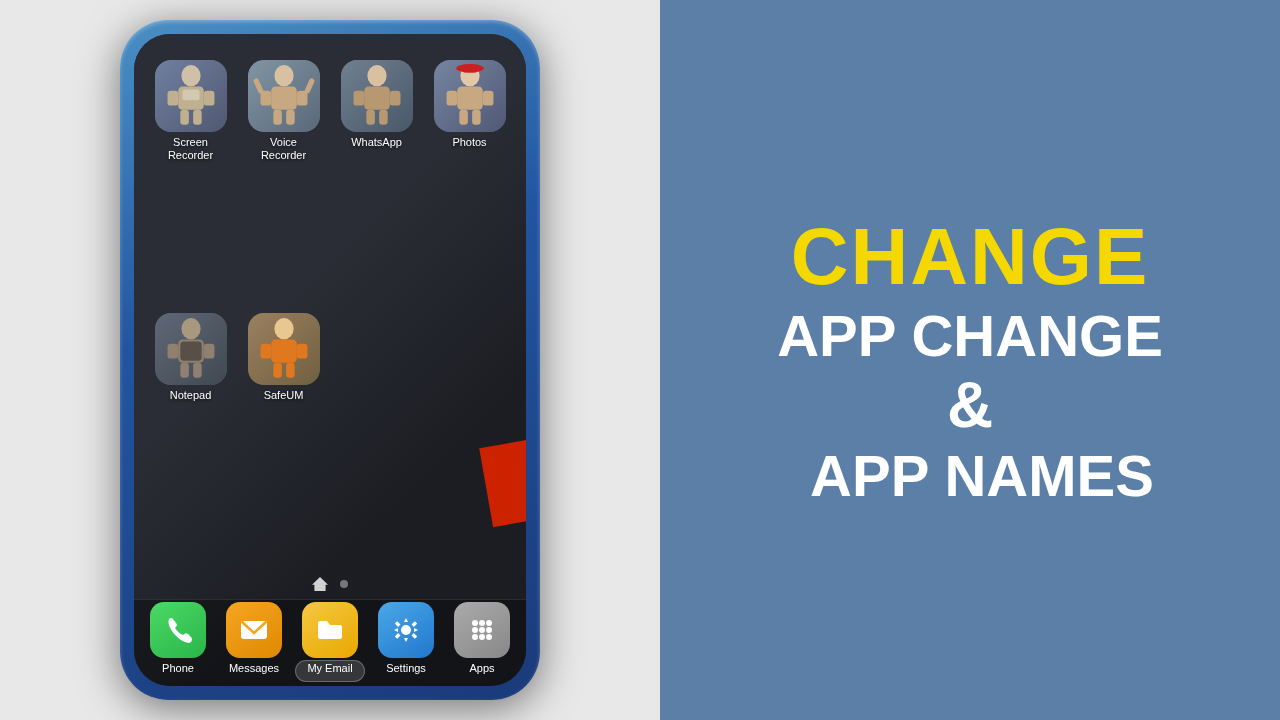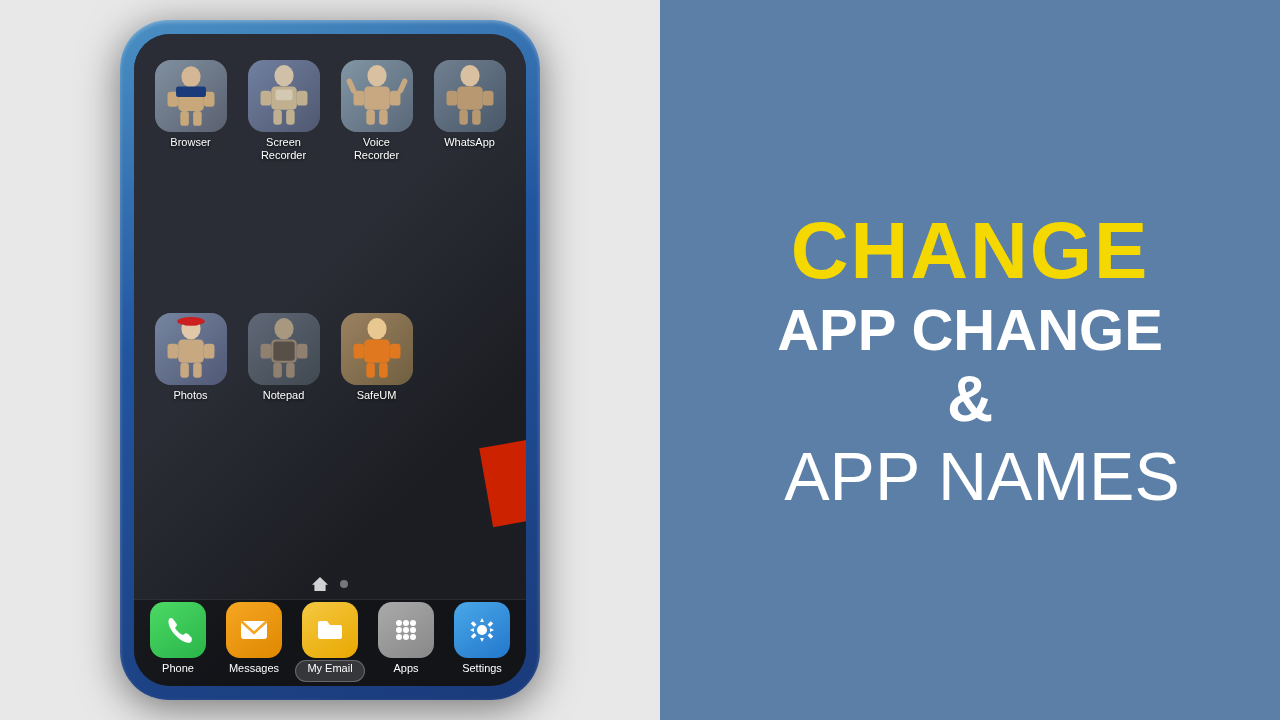--- a/index.html
+++ b/index.html
@@ -55,22 +55,22 @@
     }
 
     .right-text .ampersand {
       font-size: 64px;
       font-weight: 900;
       color: #fff;
       display: block;
     }
 
     .right-text .app-names {
-      font-size: 68px;
-      font-weight: 400;
+      font-size: 58px;
+      font-weight: 700;
       color: #fff;
       display: block;
       margin-left: 24px;
     }
 
     
     .phone-wrapper {
       position: relative;
       width: 420px;
       height: 680px;
@@ -278,36 +278,20 @@
 <div class="left-panel">
   <div class="phone-wrapper">
     <div class="phone-outer"></div>
     <div class="phone-inner">
       <div class="screen">
 
         <div class="red-corner"></div>
 
         <div class="app-grid">
 
-          <div class="app-item">
-            <div class="app-icon-img">
-              <div class="wrestler-fig fig-browser">
-                <svg viewBox="0 0 60 60" width="64" height="64">
-                  <ellipse cx="30" cy="12" rx="9" ry="10" fill="#d4b896"></ellipse>
-                  <rect x="18" y="22" width="24" height="22" rx="4" fill="#c8a87a"></rect>
-                  <rect x="8" y="26" width="10" height="14" rx="3" fill="#c8a87a"></rect>
-                  <rect x="42" y="26" width="10" height="14" rx="3" fill="#c8a87a"></rect>
-                  <rect x="20" y="44" width="8" height="14" rx="3" fill="#c8a87a"></rect>
-                  <rect x="32" y="44" width="8" height="14" rx="3" fill="#c8a87a"></rect>
-                  <rect x="16" y="21" width="28" height="10" rx="2" fill="#1a3a7a"></rect>
-                </svg>
-              </div>
-            </div>
-            <span class="app-label">Browser</span>
-          </div>
 
 
           <div class="app-item">
             <div class="app-icon-img">
               <div class="wrestler-fig fig-screen">
                 <svg viewBox="0 0 60 60" width="64" height="64">
                   <ellipse cx="30" cy="11" rx="9" ry="10" fill="#d0c0a8"></ellipse>
                   <rect x="18" y="21" width="24" height="22" rx="4" fill="#c0b090"></rect>
                   <rect x="8" y="25" width="10" height="14" rx="3" fill="#c0b090"></rect>
                   <rect x="42" y="25" width="10" height="14" rx="3" fill="#c0b090"></rect>
@@ -437,48 +421,48 @@
             <span class="dock-label">Messages</span>
           </div>
 
           <div class="dock-item">
             <div class="dock-icon files-icon">
               <svg width="30" height="30" viewBox="0 0 30 30" fill="none">
                 <path d="M3 8C3 6.9 3.9 6 5 6H12L15 10H25C26.1 10 27 10.9 27 12V22C27 23.1 26.1 24 25 24H5C3.9 24 3 23.1 3 22V8Z" fill="white"></path>
               </svg>
             </div>
             <span class="dock-label">My Email</span>
+          </div>
+
+          <div class="dock-item">
+            <div class="dock-icon settings-icon">
+              <svg width="30" height="30" viewBox="0 0 30 30" fill="none">
+                <circle cx="15" cy="15" r="5" fill="white"></circle>
+                <path d="M15 3L17 7H13L15 3ZM15 27L13 23H17L15 27ZM3 15L7 13V17L3 15ZM27 15L23 17V13L27 15ZM6.2 6.2L9.5 9.5L7.1 11.9L3.8 8.6L6.2 6.2ZM23.8 23.8L20.5 20.5L22.9 18.1L26.2 21.4L23.8 23.8ZM6.2 23.8L3.8 21.4L7.1 18.1L9.5 20.5L6.2 23.8ZM23.8 6.2L26.2 8.6L22.9 11.9L20.5 9.5L23.8 6.2Z" fill="white"></path>
+              </svg>
+            </div>
+            <span class="dock-label">Settings</span>
           </div>
 
           <div class="dock-item">
             <div class="dock-icon apps-icon">
               <svg width="30" height="30" viewBox="0 0 30 30" fill="none">
                 <circle cx="8" cy="8" r="3" fill="white"></circle>
                 <circle cx="15" cy="8" r="3" fill="white"></circle>
                 <circle cx="22" cy="8" r="3" fill="white"></circle>
                 <circle cx="8" cy="15" r="3" fill="white"></circle>
                 <circle cx="15" cy="15" r="3" fill="white"></circle>
                 <circle cx="22" cy="15" r="3" fill="white"></circle>
                 <circle cx="8" cy="22" r="3" fill="white"></circle>
                 <circle cx="15" cy="22" r="3" fill="white"></circle>
                 <circle cx="22" cy="22" r="3" fill="white"></circle>
               </svg>
             </div>
             <span class="dock-label">Apps</span>
           </div>
-
-          <div class="dock-item">
-            <div class="dock-icon settings-icon">
-              <svg width="30" height="30" viewBox="0 0 30 30" fill="none">
-                <circle cx="15" cy="15" r="5" fill="white"></circle>
-                <path d="M15 3L17 7H13L15 3ZM15 27L13 23H17L15 27ZM3 15L7 13V17L3 15ZM27 15L23 17V13L27 15ZM6.2 6.2L9.5 9.5L7.1 11.9L3.8 8.6L6.2 6.2ZM23.8 23.8L20.5 20.5L22.9 18.1L26.2 21.4L23.8 23.8ZM6.2 23.8L3.8 21.4L7.1 18.1L9.5 20.5L6.2 23.8ZM23.8 6.2L26.2 8.6L22.9 11.9L20.5 9.5L23.8 6.2Z" fill="white"></path>
-              </svg>
-            </div>
-            <span class="dock-label">Settings</span>
-          </div>
         </div>
 
       </div>
     </div>
 
     <div class="phone-bottom">
       <div class="home-button"></div>
     </div>
   </div>
 </div>

